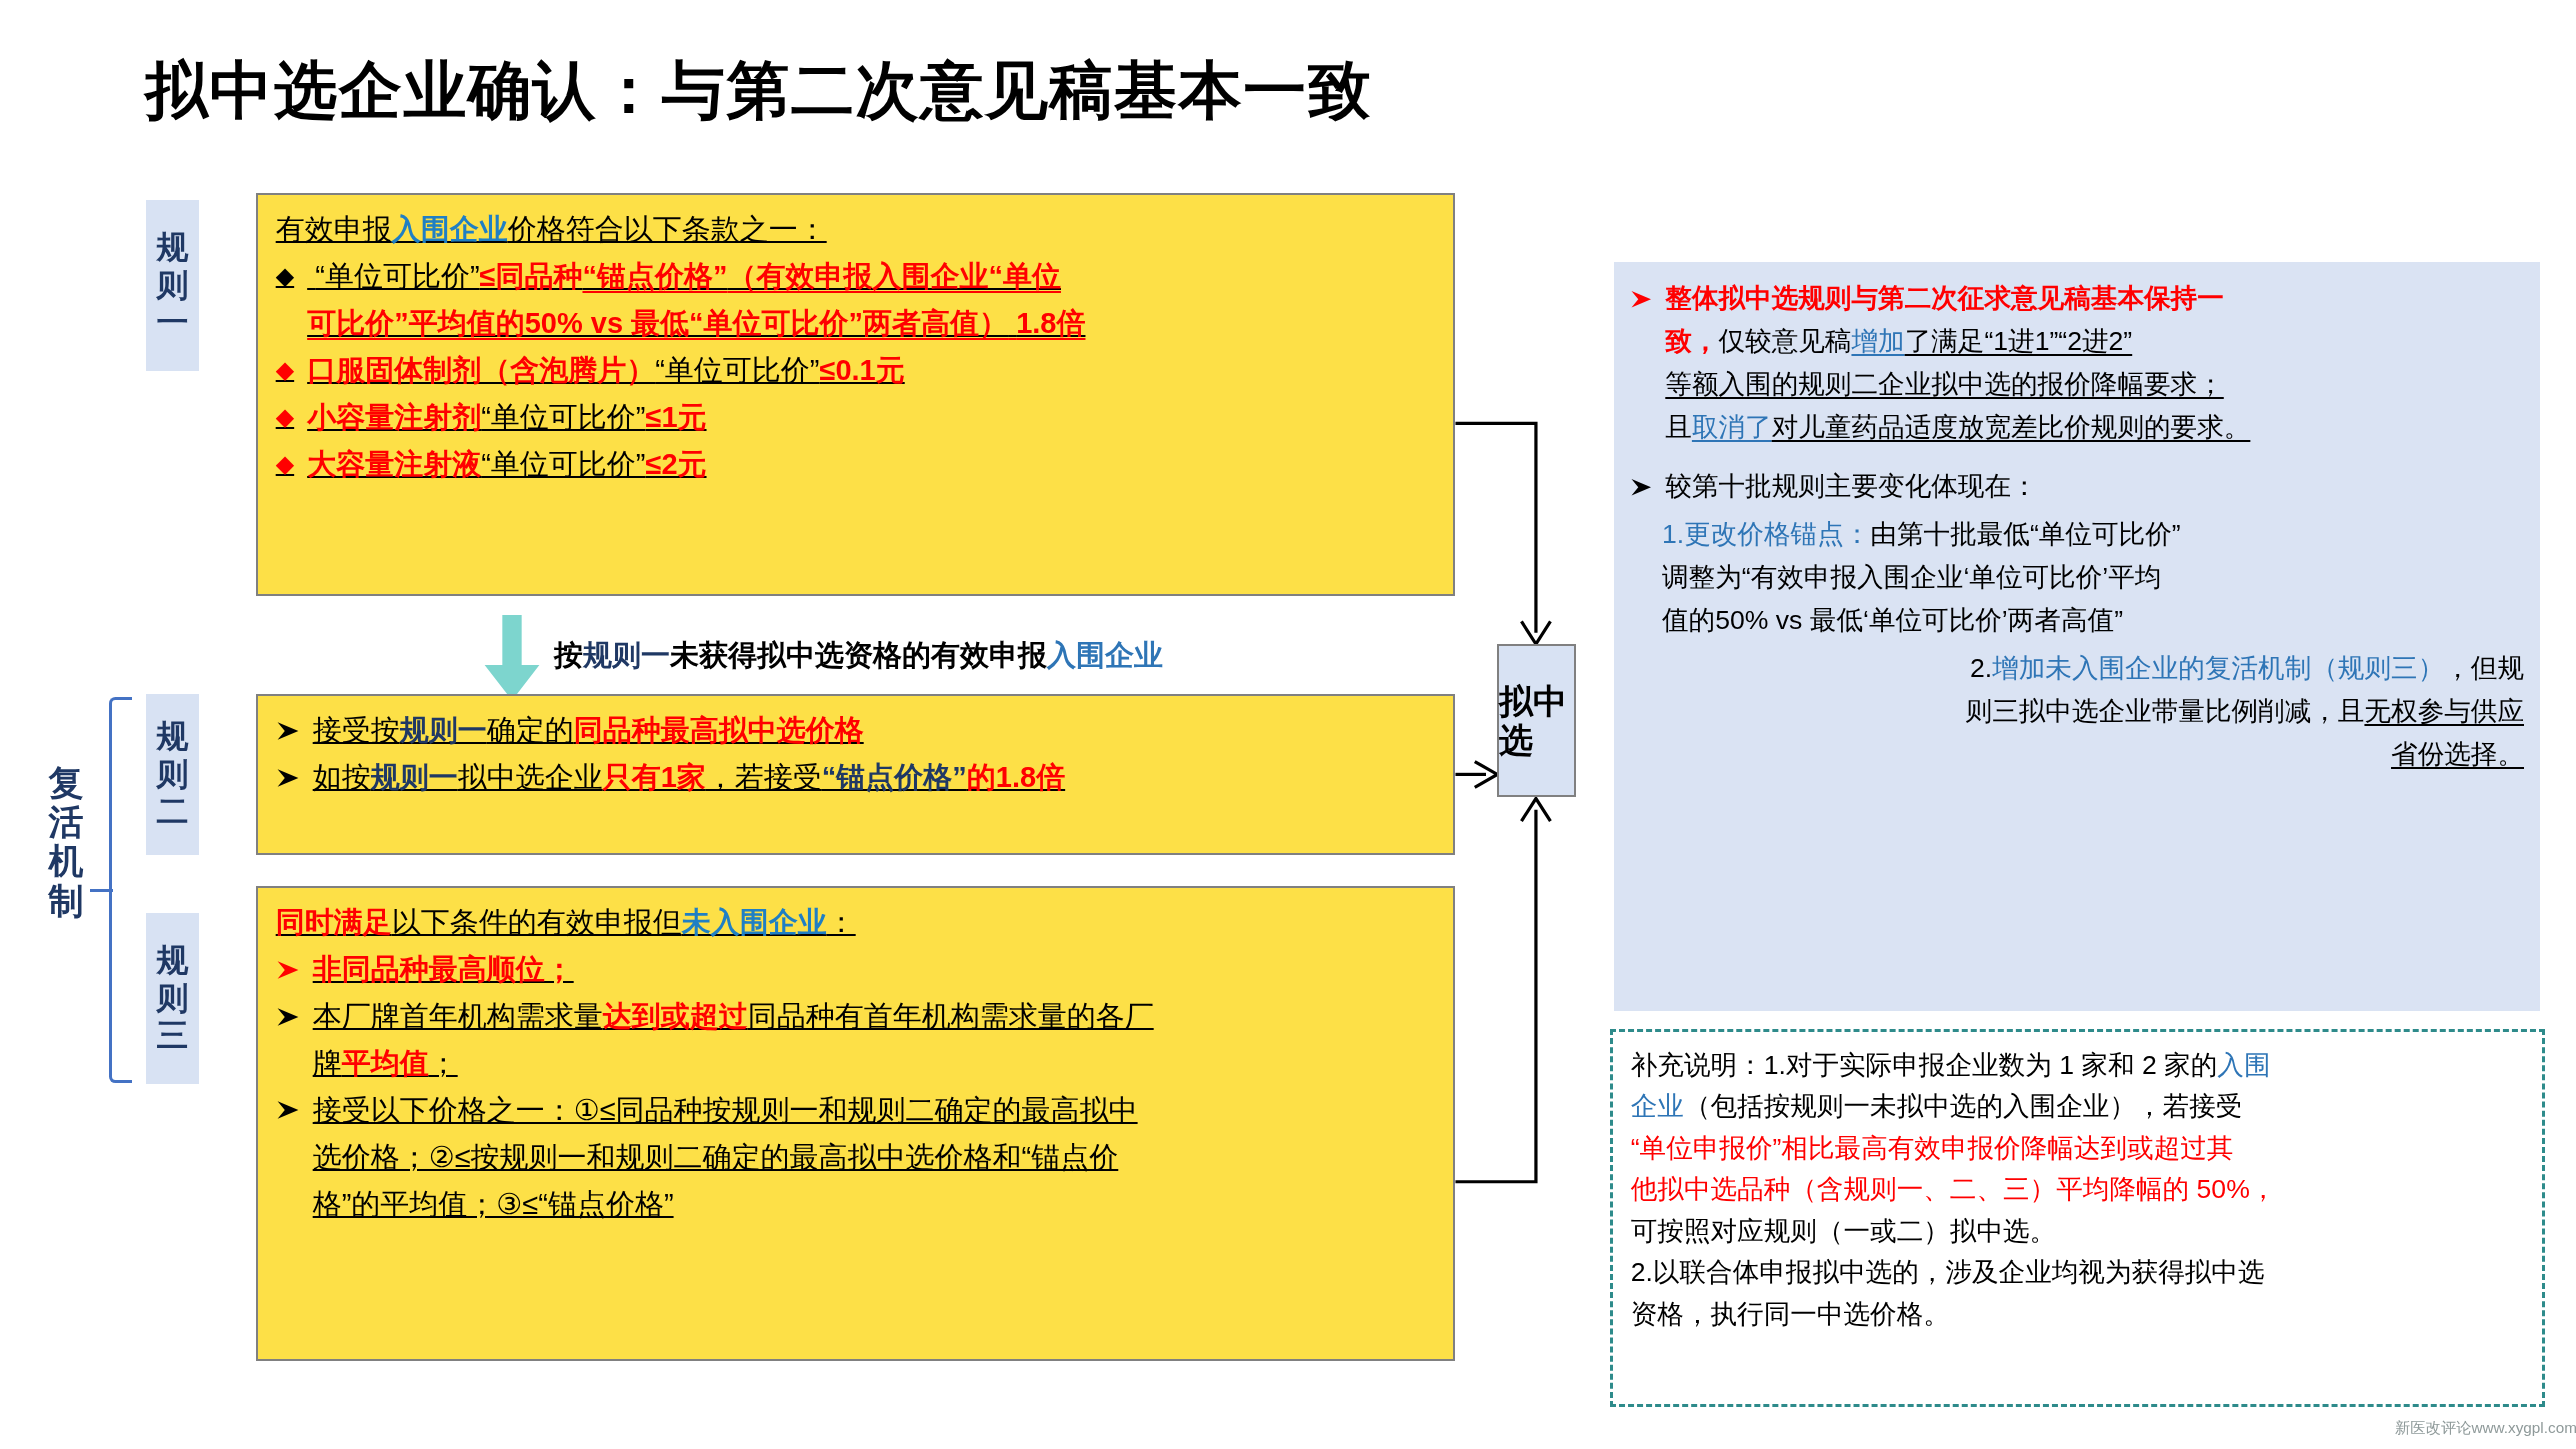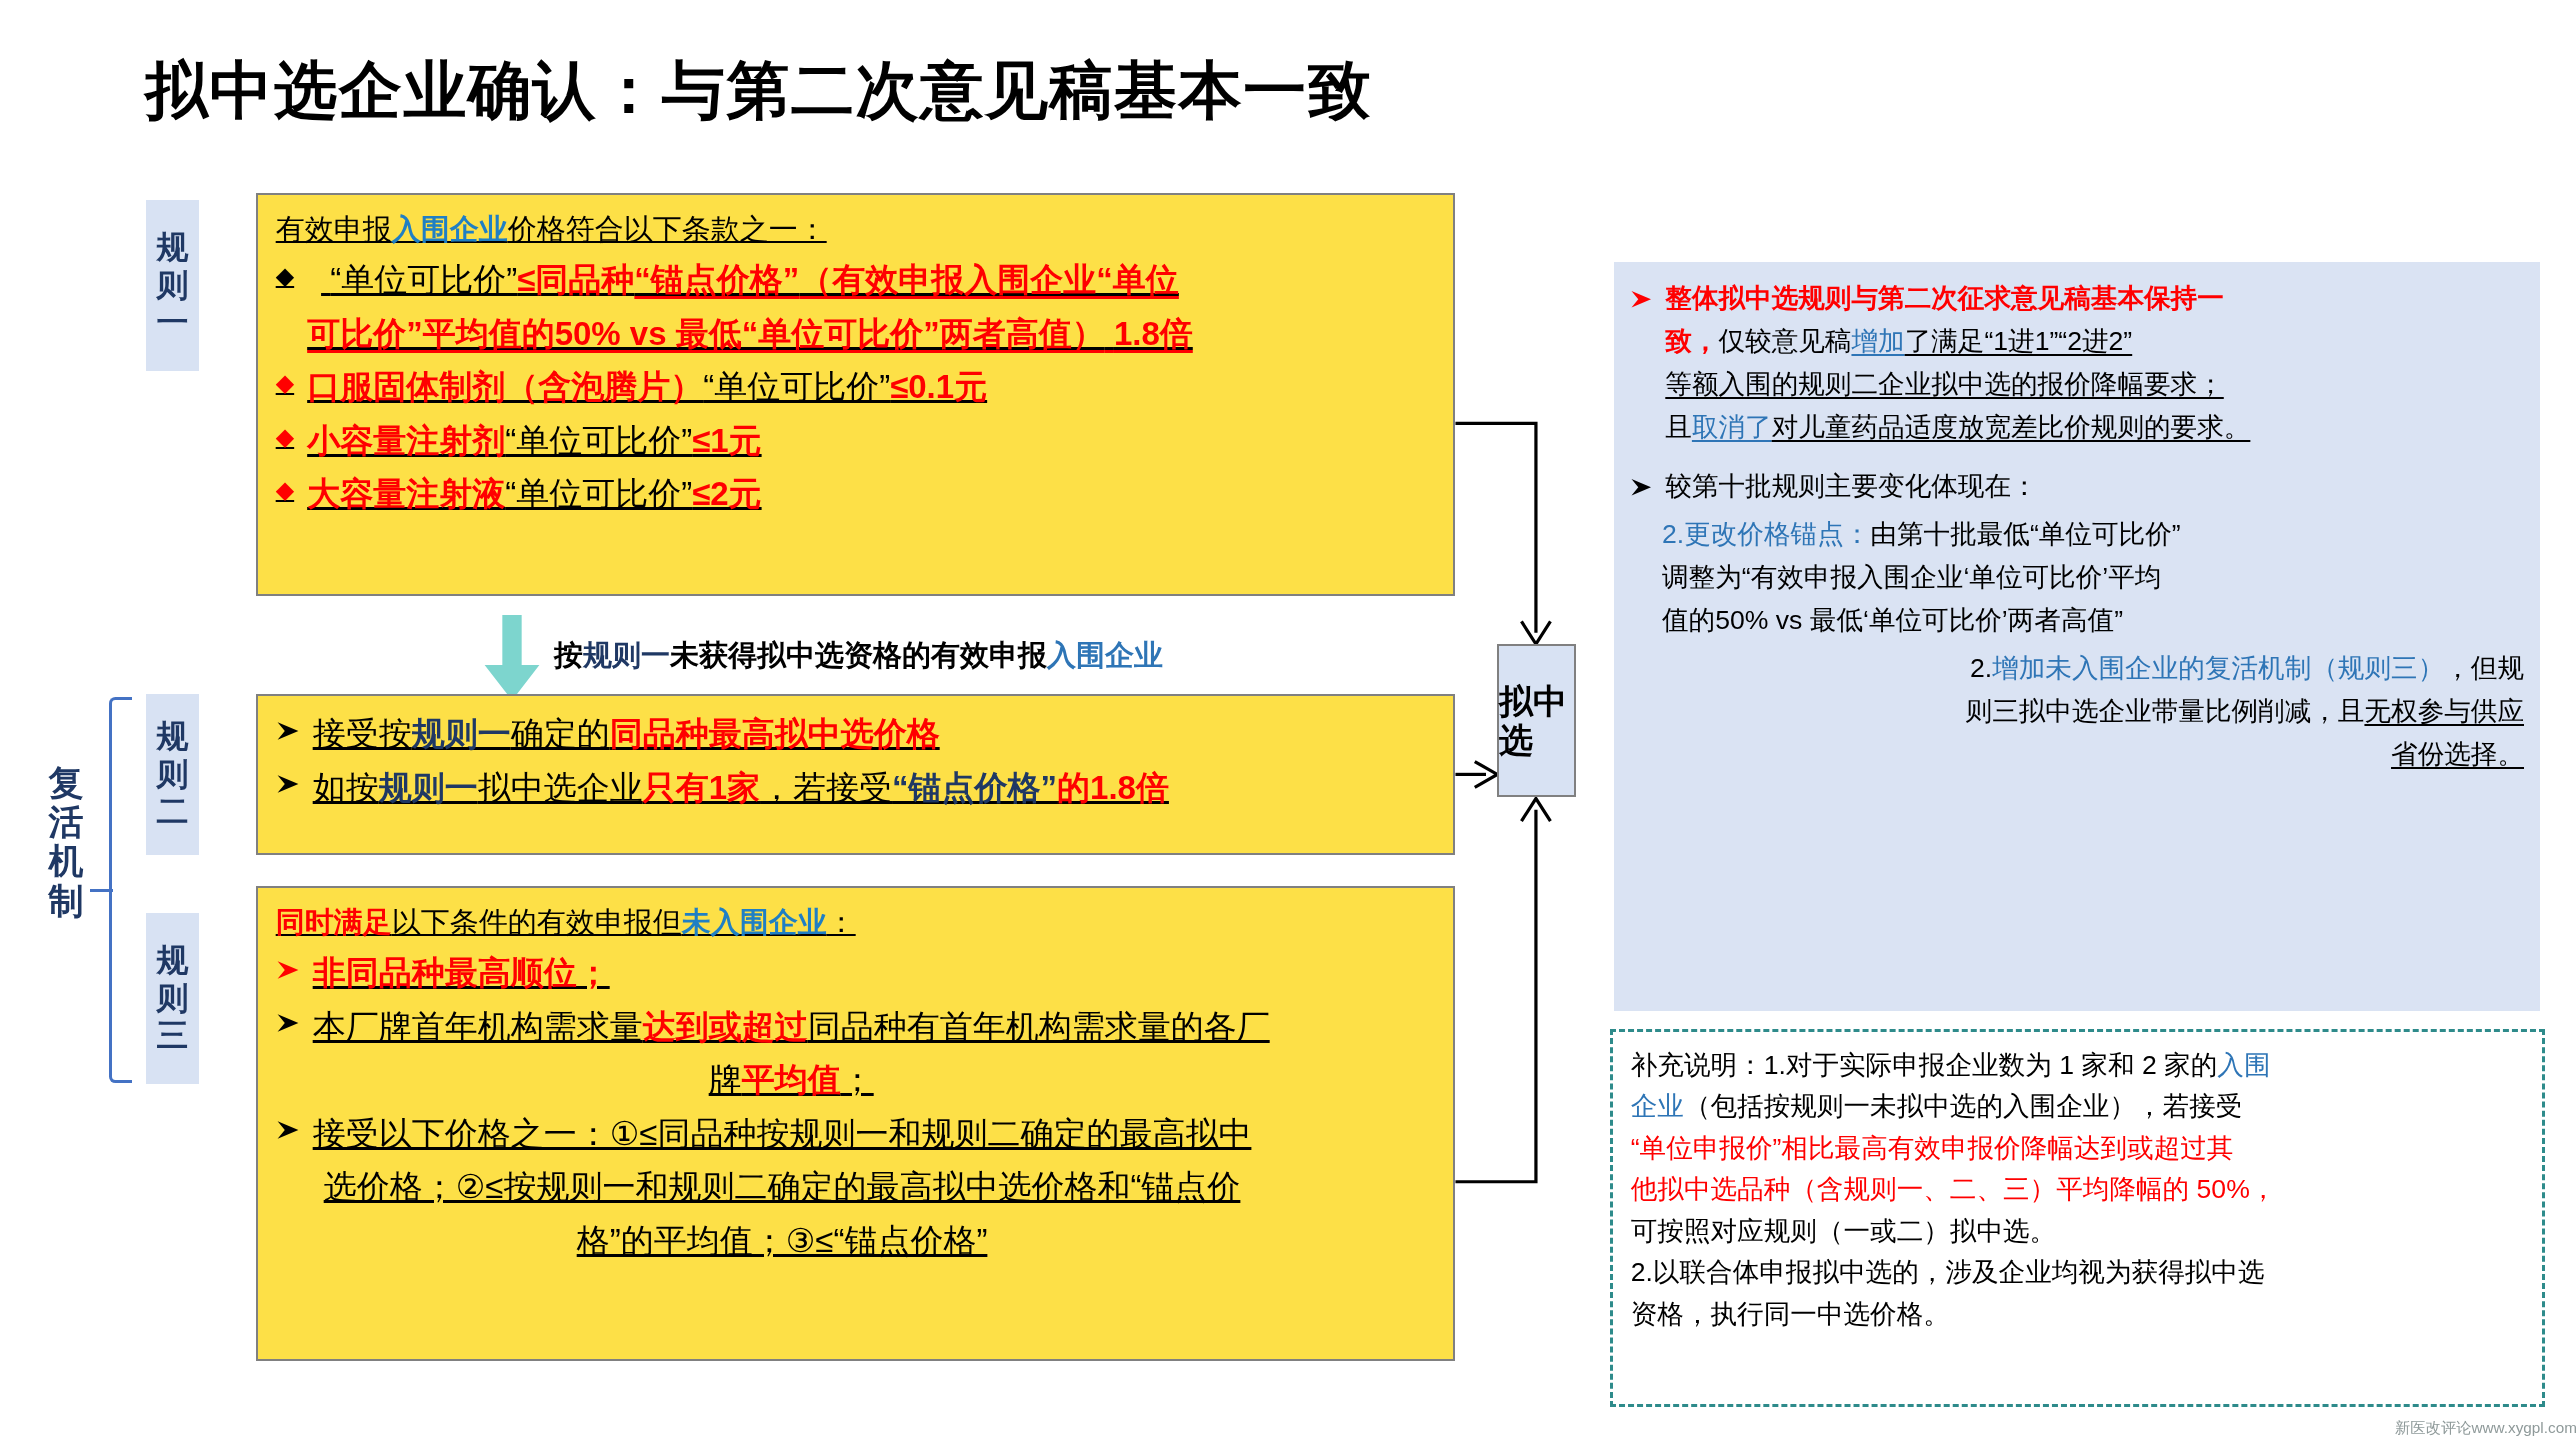--- a/index.html
+++ b/index.html
@@ -65,21 +65,21 @@
 
   .bl-item{ display:flex; align-items:flex-start; gap:13px; }
   .dia{ font-size:24px; line-height:1.9; flex:0 0 auto; }
   .dia.k{ color:#000; }
   .dia.r{ color:#FF0000; }
   .arrowhead{
     flex:0 0 auto; width:24px; height:24px; margin-top:11.3px;
     position:relative;
   }
   .arrowhead svg{ display:block; }
-  .bl-text{ font-size:33px; line-height:1.62;text-align:center; }
+  .bl-text{ font-size:29px; line-height:1.62; }
 
   
   #teal-arrow{ position:absolute; left:483px; top:615px; }
   #teal-caption{
     position:absolute; left:554px; top:636px;
     font-size:29px; font-weight:bold; white-space:nowrap;
   }
 
   
   #connectors{ position:absolute; left:0; top:0; width:2576px; height:1449px; }
@@ -264,21 +264,21 @@
     <div class="sum-item" style="margin-top:16px;">
       <span class="arrowhead">
         <svg width="22.5" height="22.5" viewBox="0 0 30 30">
             <path d="M2 4 L28 15 L2 26 L11 15 Z" fill="#000"></path>
           </svg>
       </span>
       <span class="sum-text">较第十批规则主要变化体现在：</span>
     </div>
 
     <div class="sum-sub" style="margin-top:4.8px;">
-      <span class="blue2">2.更改价格锚点：</span><span>由第十批最低“单位可比价”</span><br>
+      <span class="blue2">1.更改价格锚点：</span><span>由第十批最低“单位可比价”</span><br>
       <span>调整为“有效申报入围企业‘单位可比价’平均</span><br>
       <span>值的50% vs 最低‘单位可比价’两者高值”</span>
     </div>
 
     <div class="sum-sub" style="margin-top:4.8px;text-align:right;">
       <span>2.</span><span class="blue2">增加未入围企业的复活机制（规则三）</span><span>，但规</span><br>
       <span>则三拟中选企业带量比例削减，且</span><span class="uk">无权参与供应</span><br>
       <span class="uk">省份选择。</span>
     </div>
   </div>

